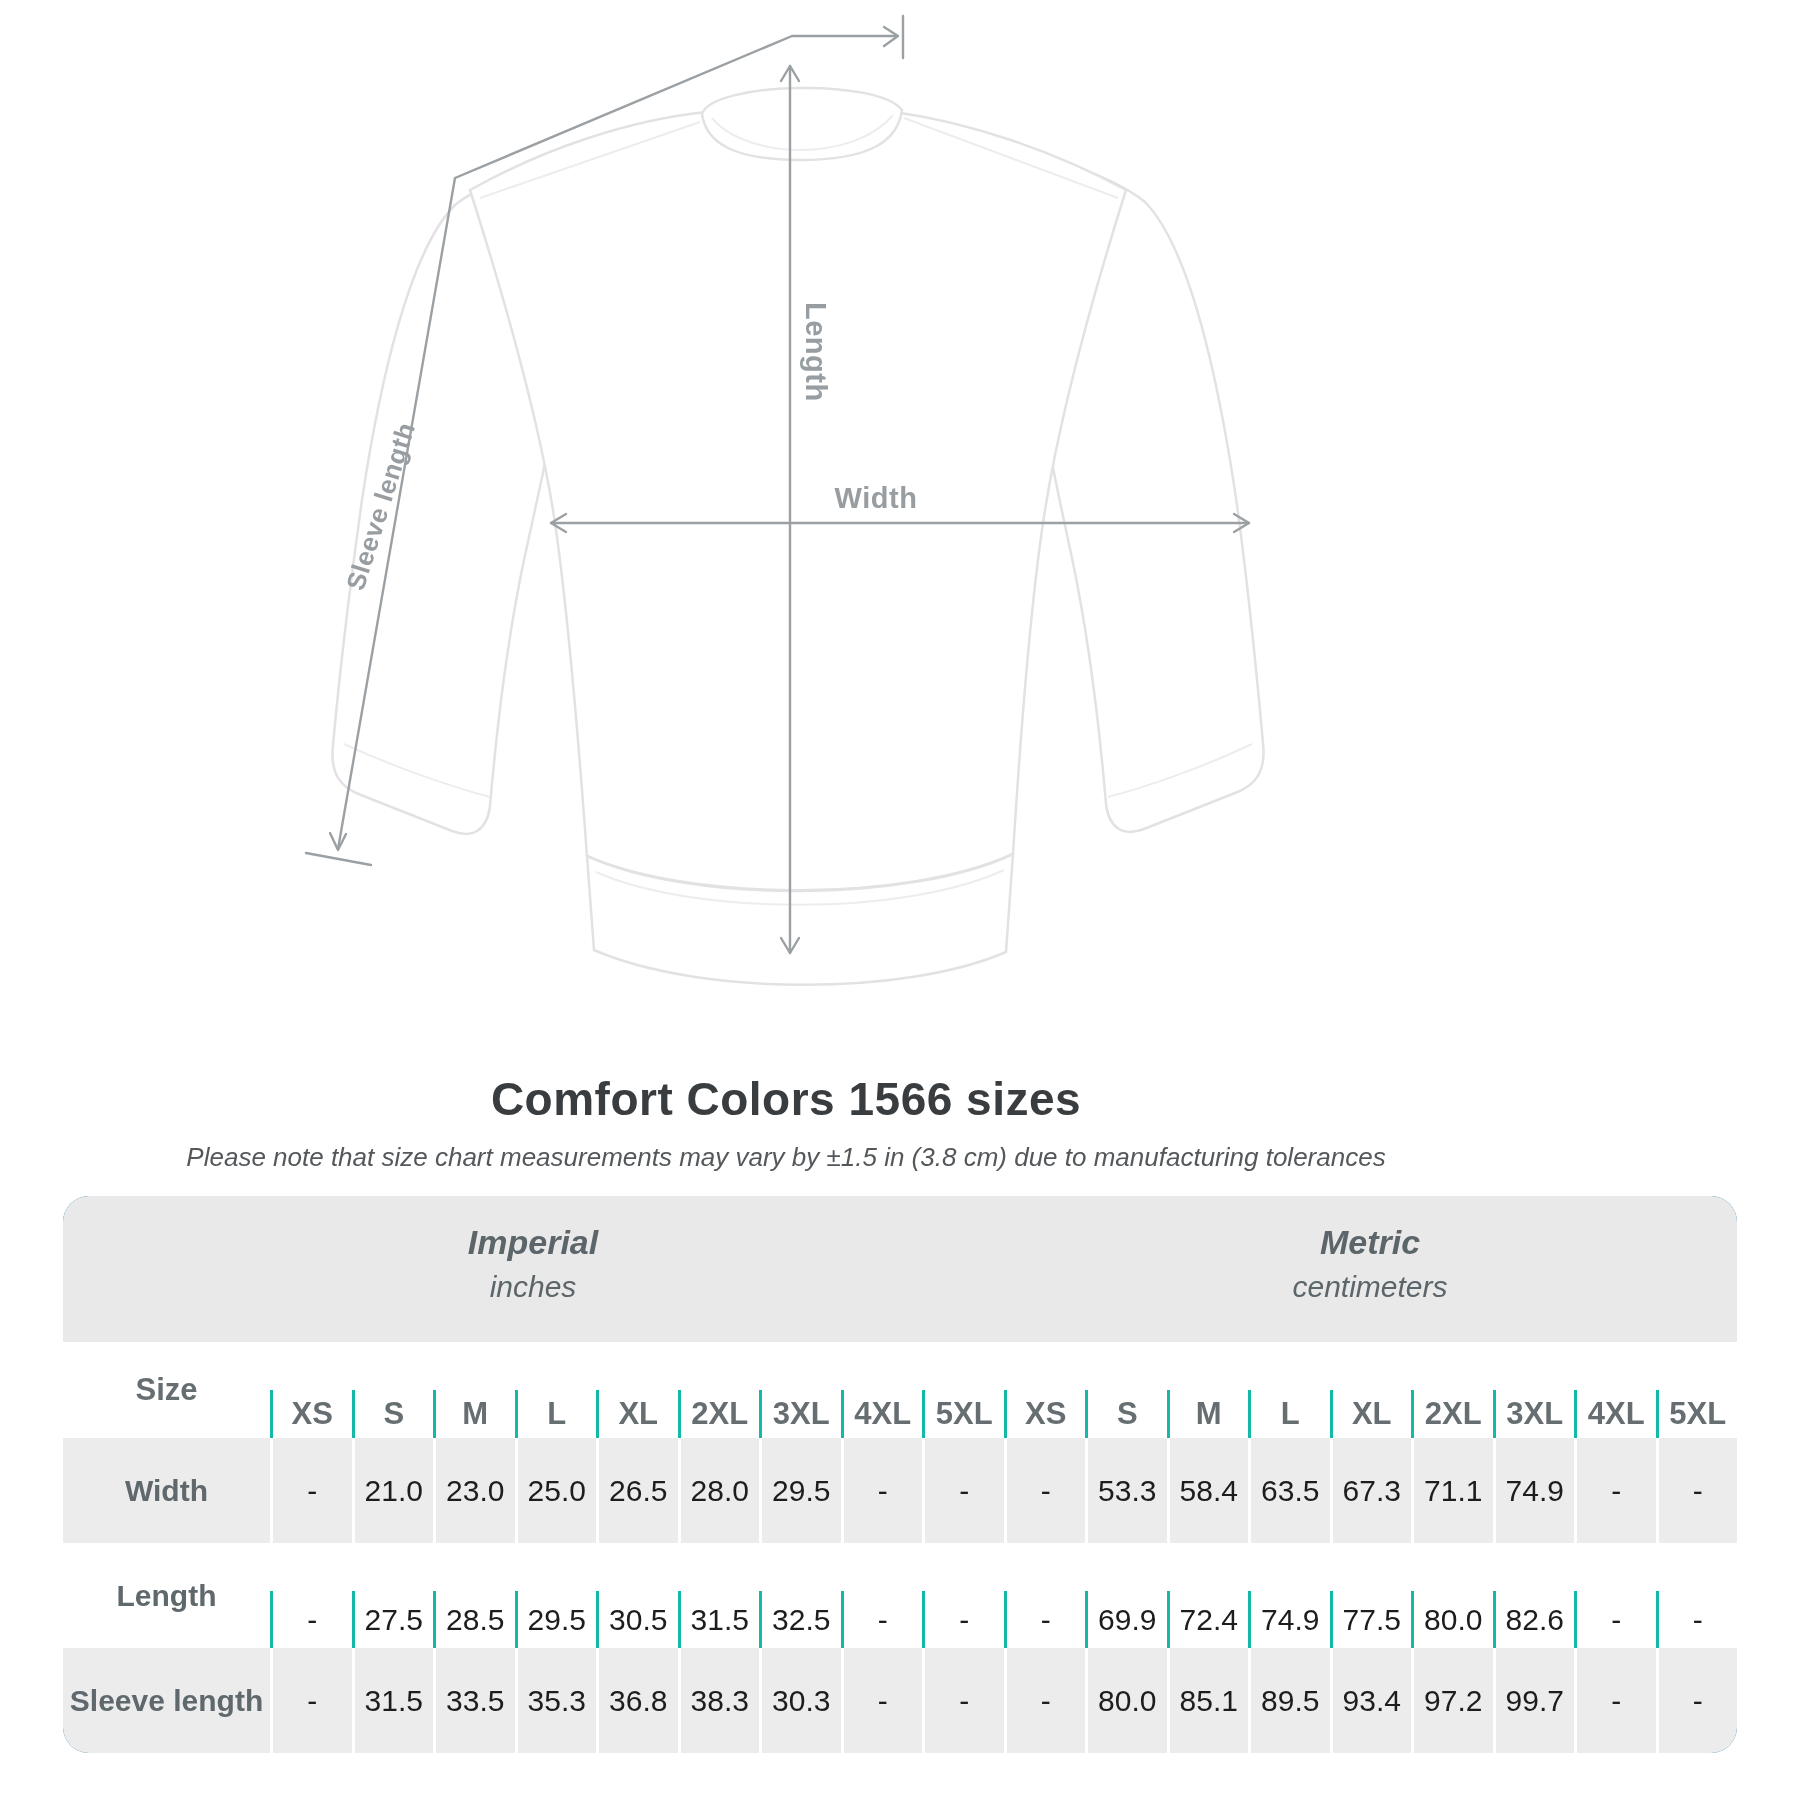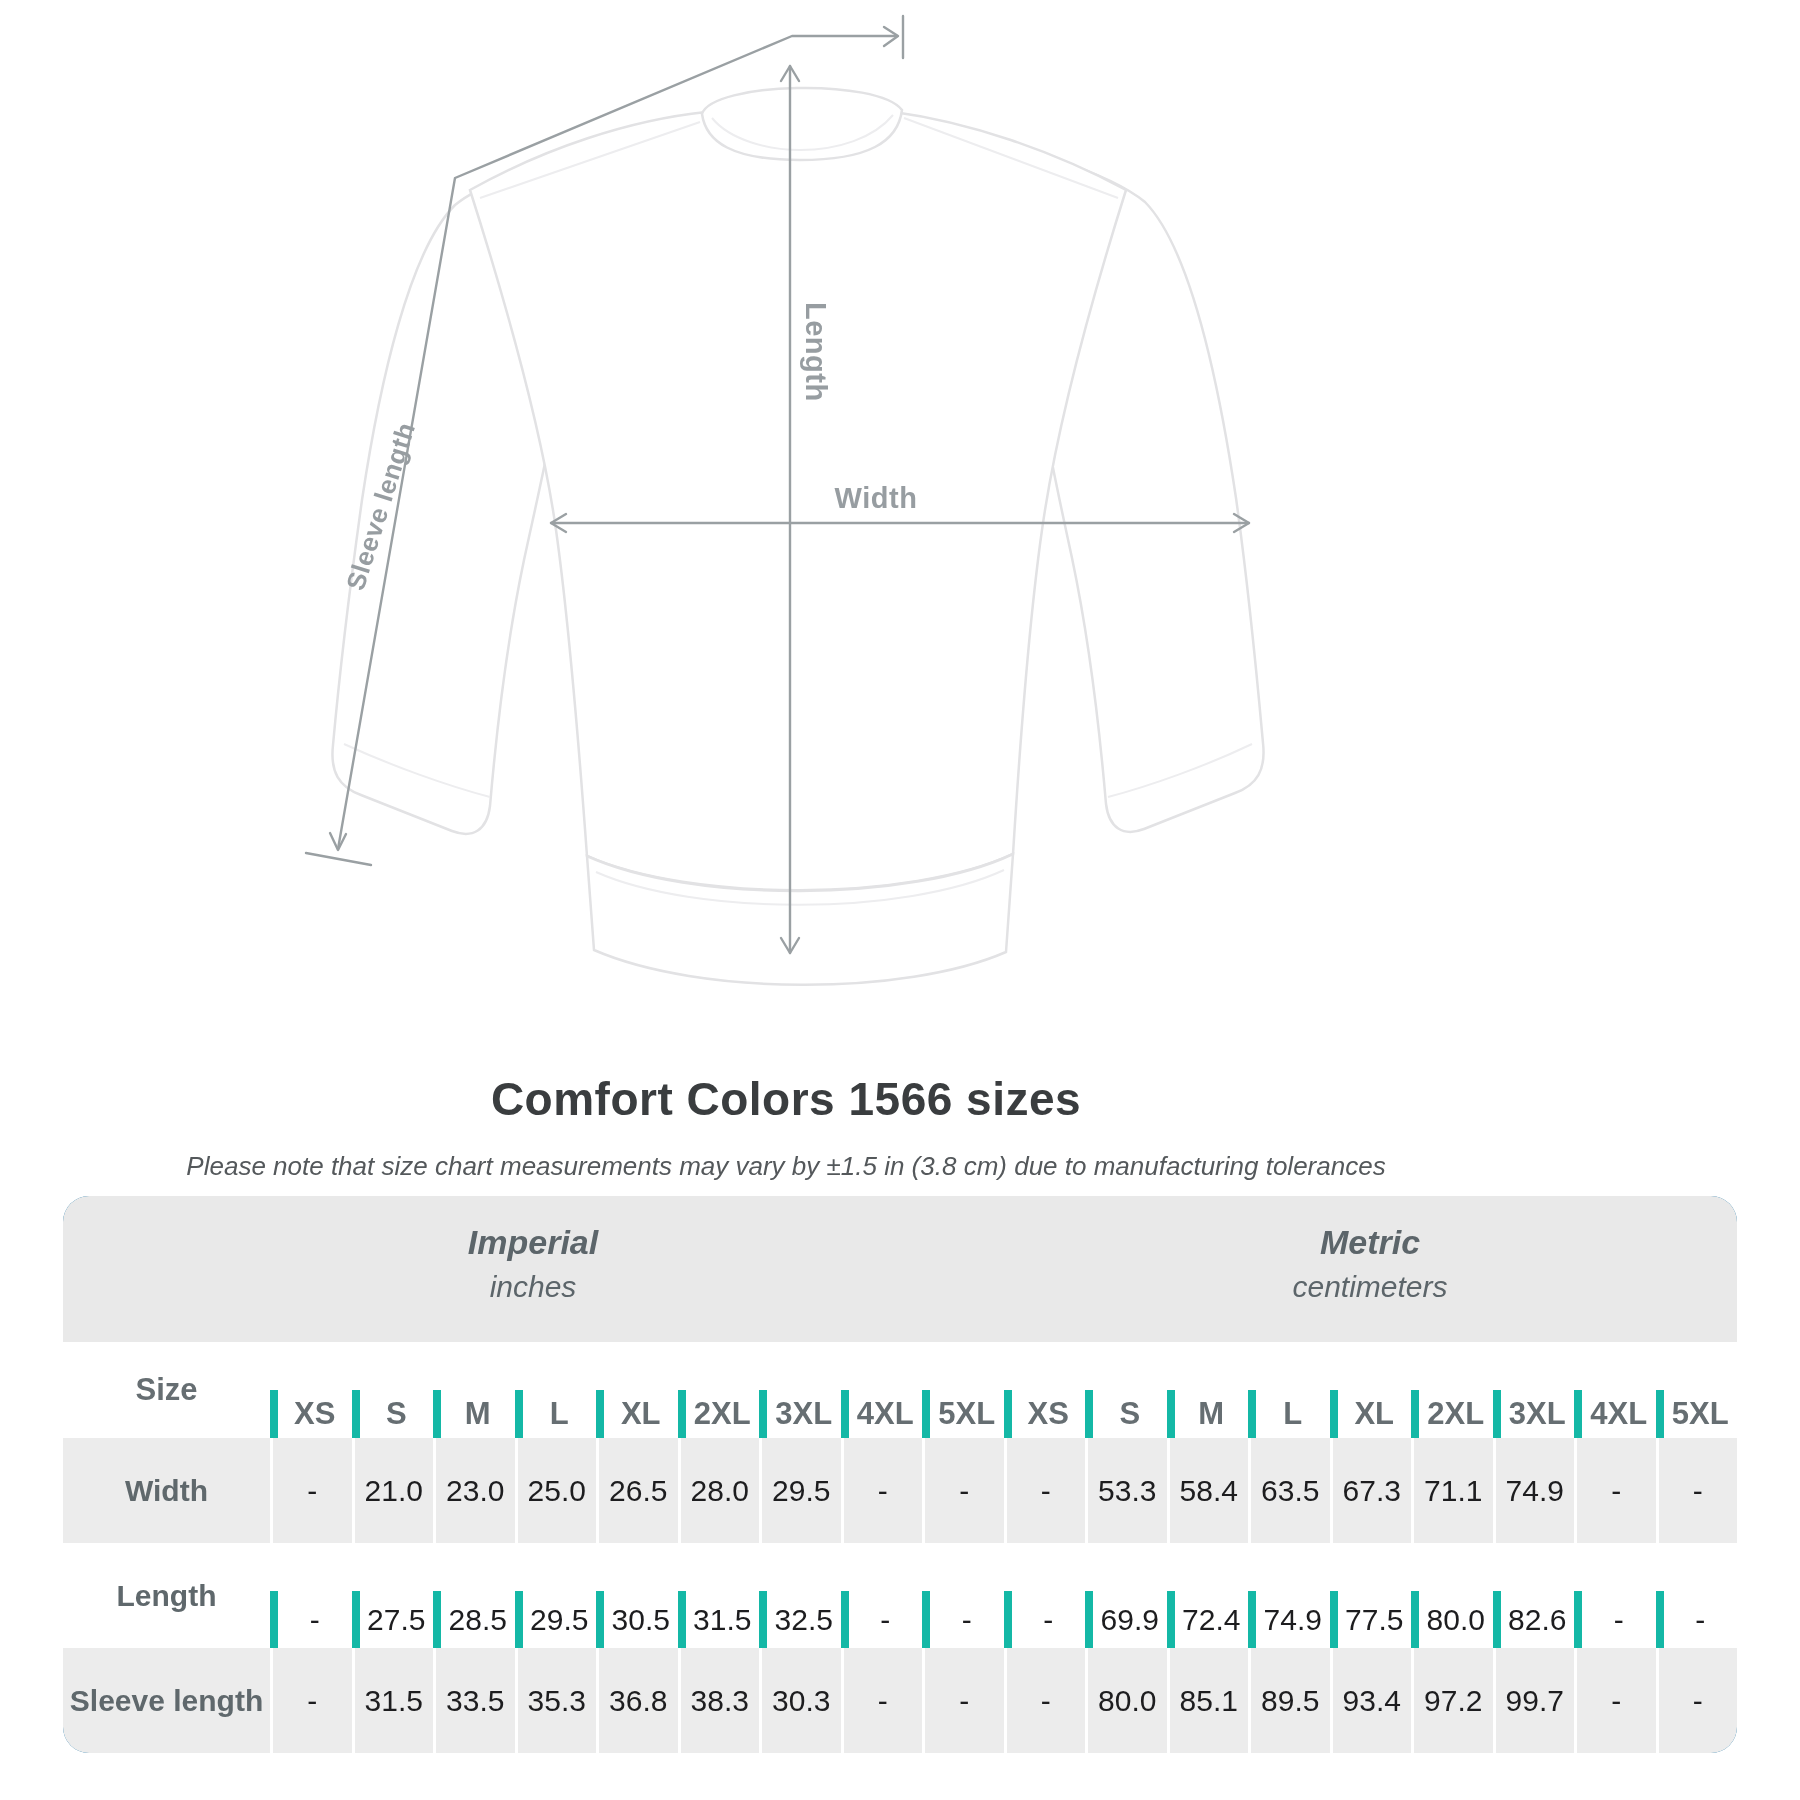--- a/index.html
+++ b/index.html
@@ -6,39 +6,39 @@
     font-family:"Liberation Sans", sans-serif;}
   .stage{position:relative;width:1800px;height:1800px;background:#fff;}
 
   
   .figure-wrap{position:absolute;top:0;left:0;width:1800px;height:1060px;}
 
   
   .title{position:absolute;top:1072px;left:0;width:1572px;text-align:center;
     font-size:46px;font-weight:bold;color:#3a3d3f;letter-spacing:.5px;}
   .subtitle{position:absolute;top:1142px;left:0;width:1572px;text-align:center;
-    font-size:26px;font-style:italic;color:#54585b;margin-top:9px;}
+    font-size:26px;font-style:italic;color:#54585b;}
 
   
   .size-table{position:absolute;top:1196px;left:63px;width:1674px;border-radius:26px;
     overflow:hidden;background:#0369a1;}
   .unit-band{position:relative;height:146px;background:#e9e9e9;}
   .unit-cell{position:absolute;top:0;height:146px;text-align:center;padding-top:26px;box-sizing:border-box;}
   .unit-imperial{left:0;width:940px;}
   .unit-metric{left:940px;width:734px;}
   .unit-label{font-size:34px;font-weight:bold;font-style:italic;color:#5c656a;line-height:40px;}
   .unit-sub{font-size:30px;font-style:italic;color:#5c656a;margin-top:8px;}
 
   .t-row{display:grid;grid-template-columns:207px repeat(18,1fr);text-align:right;}
   .t-row .c{display:flex;align-items:center;justify-content:center;box-sizing:border-box;}
   .row-head{height:96px;background:#ffffff;}
   .row-data{height:105px;}
   .row-light{background:#ffffff;}
   .row-gray{background:#ececec;}
-  .row-light .c + .c{border-left:8px solid #14b8a6;margin-top:48px;}
+  .row-light .c + .c{border-left:3px solid #14b8a6;margin-top:48px;}
   .row-gray .c + .c{border-left:3px solid #ffffff;}
   .row-light .gd{border-left-width:7px;border-left-color:#e3e3e3;}
   .row-gray .gd{border-left-width:7px;}
   .h{font-size:31px;font-weight:bold;color:#666e72;}
   .rl{font-size:30px;font-weight:bold;color:#5f686c;}
   .v{font-size:30px;color:#1d1d1f;}
 
   .meas-label{fill:#979da1;font-weight:bold;font-family:"Liberation Sans",sans-serif;letter-spacing:.5px;}
 </style>
 </head>

